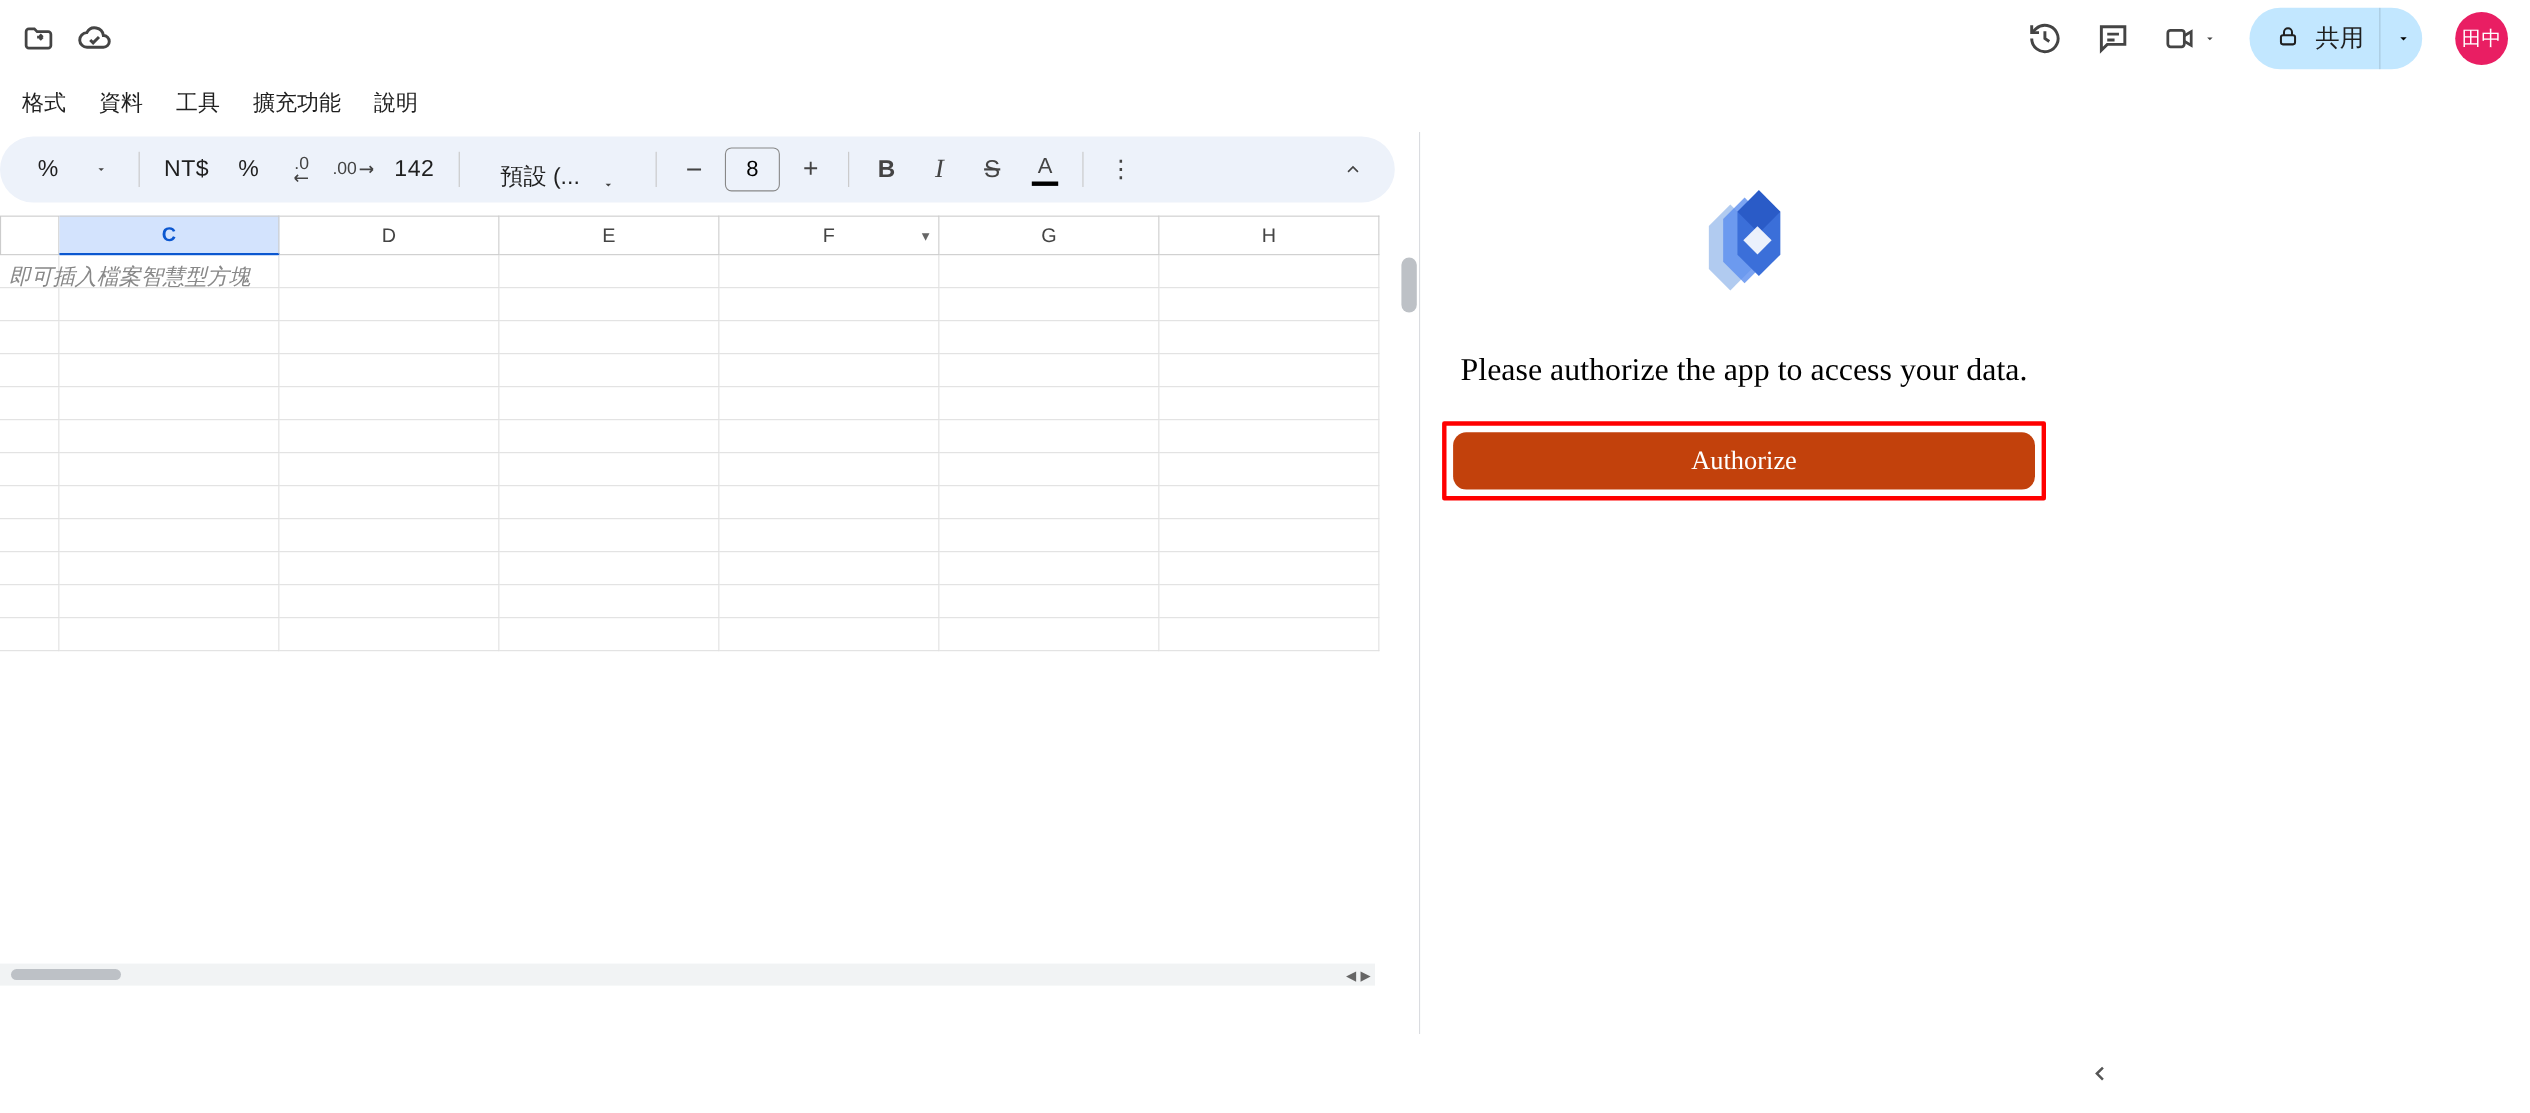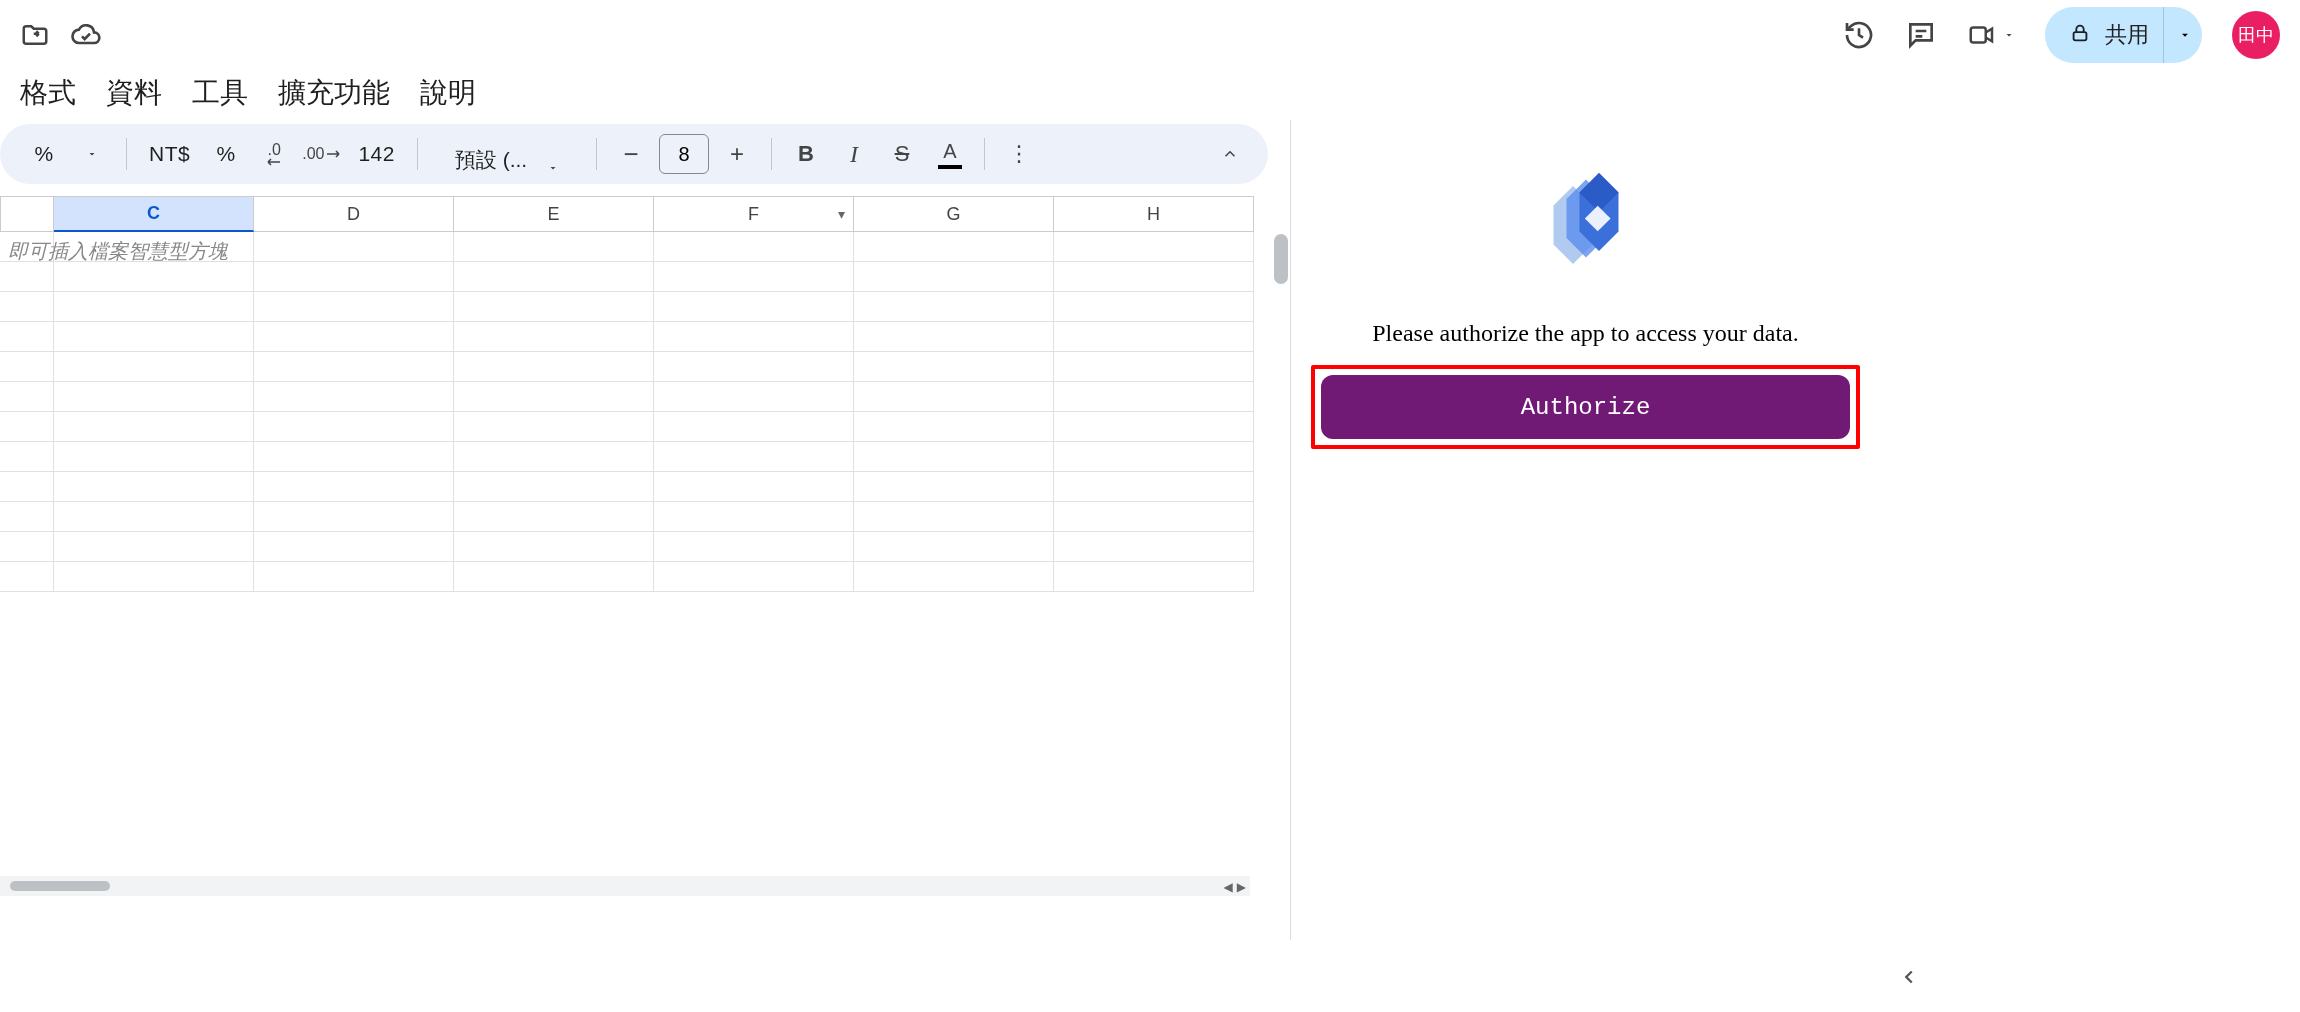--- a/index.html
+++ b/index.html
@@ -11,21 +11,21 @@
 .titlebar-right { margin-left: auto; display: flex; align-items: center; gap: 30px; }
 .icon-btn { display: flex; align-items: center; justify-content: center; cursor: pointer; color: #444; }
 .share-pill { background: #c2e7ff; border-radius: 40px; height: 56px; display: flex; align-items: center; padding: 0 10px 0 24px; gap: 14px; cursor: pointer; }
 .share-pill .lock { color: #1f1f1f; }
 .share-pill-text { font-size: 22px; color: #1f1f1f; }
 .share-pill .dd { border-left: 1px solid rgba(0,0,0,0.15); padding-left: 14px; height: 100%; display: flex; align-items: center; }
 .avatar { width: 48px; height: 48px; border-radius: 50%; background: #e91e63; color: #fff; display: flex; align-items: center; justify-content: center; font-size: 18px; font-weight: 500; }
 
 
 .menubar { height: 46px; display: flex; align-items: center; padding: 0 20px; gap: 30px; }
-.menubar-item { font-size: 28px; color: #1f1f1f; cursor: pointer; }
+.menubar-item { font-size: 20px; color: #1f1f1f; cursor: pointer; }
 
 
 .toolbar { height: 60px; background: #edf2fa; border-radius: 40px; margin: 8px 0 0 0; display: flex; align-items: center; padding: 0 24px; gap: 8px; width: 1268px; position: relative; }
 .tool { display: flex; align-items: center; justify-content: center; min-width: 40px; height: 40px; cursor: pointer; color: #444; font-size: 20px; }
 .tool.text { font-size: 21px; color: #1f1f1f; padding: 0 8px; letter-spacing: 0.5px; }
 .tool-divider { width: 1px; height: 32px; background: #c7c7c7; margin: 0 6px; }
 .font-dd { display: flex; align-items: flex-end; gap: 20px; min-width: 150px; }
 .font-dd-text { font-size: 21px; color: #1f1f1f; }
 .fontsize-box { border: 1px solid #888; border-radius: 6px; width: 50px; height: 40px; display: flex; align-items: center; justify-content: center; font-size: 20px; }
 .collapse-chevron { position: absolute; right: 18px; }
@@ -48,23 +48,23 @@
 .hscroll-arrows { position: absolute; right: 4px; bottom: 2px; display: flex; gap: 4px; color: #666; font-size: 12px; }
 .vscroll-hint { position: absolute; right: 2px; top: 38px; width: 14px; height: 50px; background: #bdc1c6; border-radius: 7px; }
 
 
 .side-panel { position: absolute; top: 120px; right: 420px; width: 590px; border-left: 1px solid #dadce0; background: #fff; height: 820px; }
 .side-panel-header { background: #6b6b6b; height: 58px; display: flex; align-items: center; padding: 0 20px; }
 .side-panel-title { color: #fff; font-size: 23px; font-weight: bold; flex: 1; }
 .side-panel-close { color: #fff; cursor: pointer; font-size: 24px; }
 .side-panel-body { padding: 30px 20px; text-align: center; }
 .panel-logo { display: flex; justify-content: center; margin: 10px 0 30px 0; }
-.panel-msg { font-size: 24px; color: #000; font-family: "Times New Roman", serif; margin-bottom: 18px; }
+.panel-msg { font-size: 29px; color: #000; font-family: "Times New Roman", serif; margin-bottom: 30px; }
 .authorize-wrap { border: 4px solid #ff0000; padding: 6px; border-radius: 2px; }
-.authorize-btn { background: #701a75; color: #fff; font-size: 24px; font-family: Liberation Mono, monospace; border: none; border-radius: 12px; width: 100%; height: 64px; cursor: pointer; }
+.authorize-btn { background: #c2410c; color: #fff; font-size: 24px; font-family: Liberation Serif, serif; border: none; border-radius: 12px; width: 100%; height: 52px; cursor: pointer; }
 
 .collapse-side { position: absolute; right: 380px; bottom: 20px; cursor: pointer; color: #555; }
 
 
 .cw0 { width: 54px; }
 .cw { width: 200px; }
 </style>
 </head>
 <body>
 

